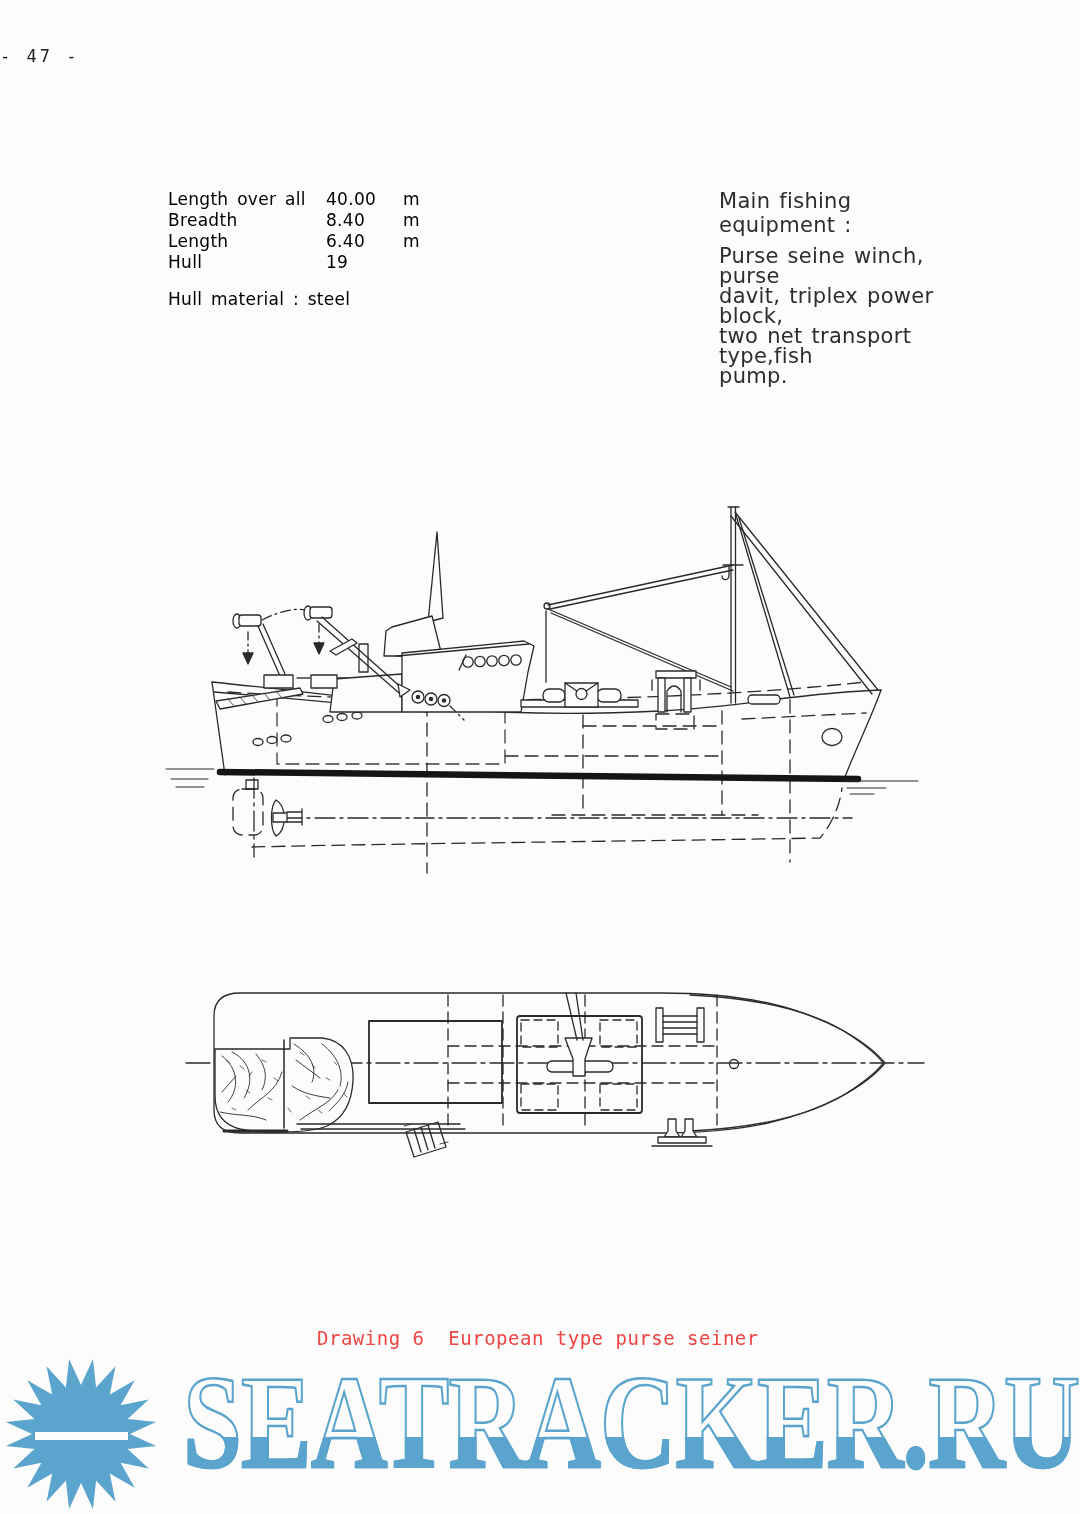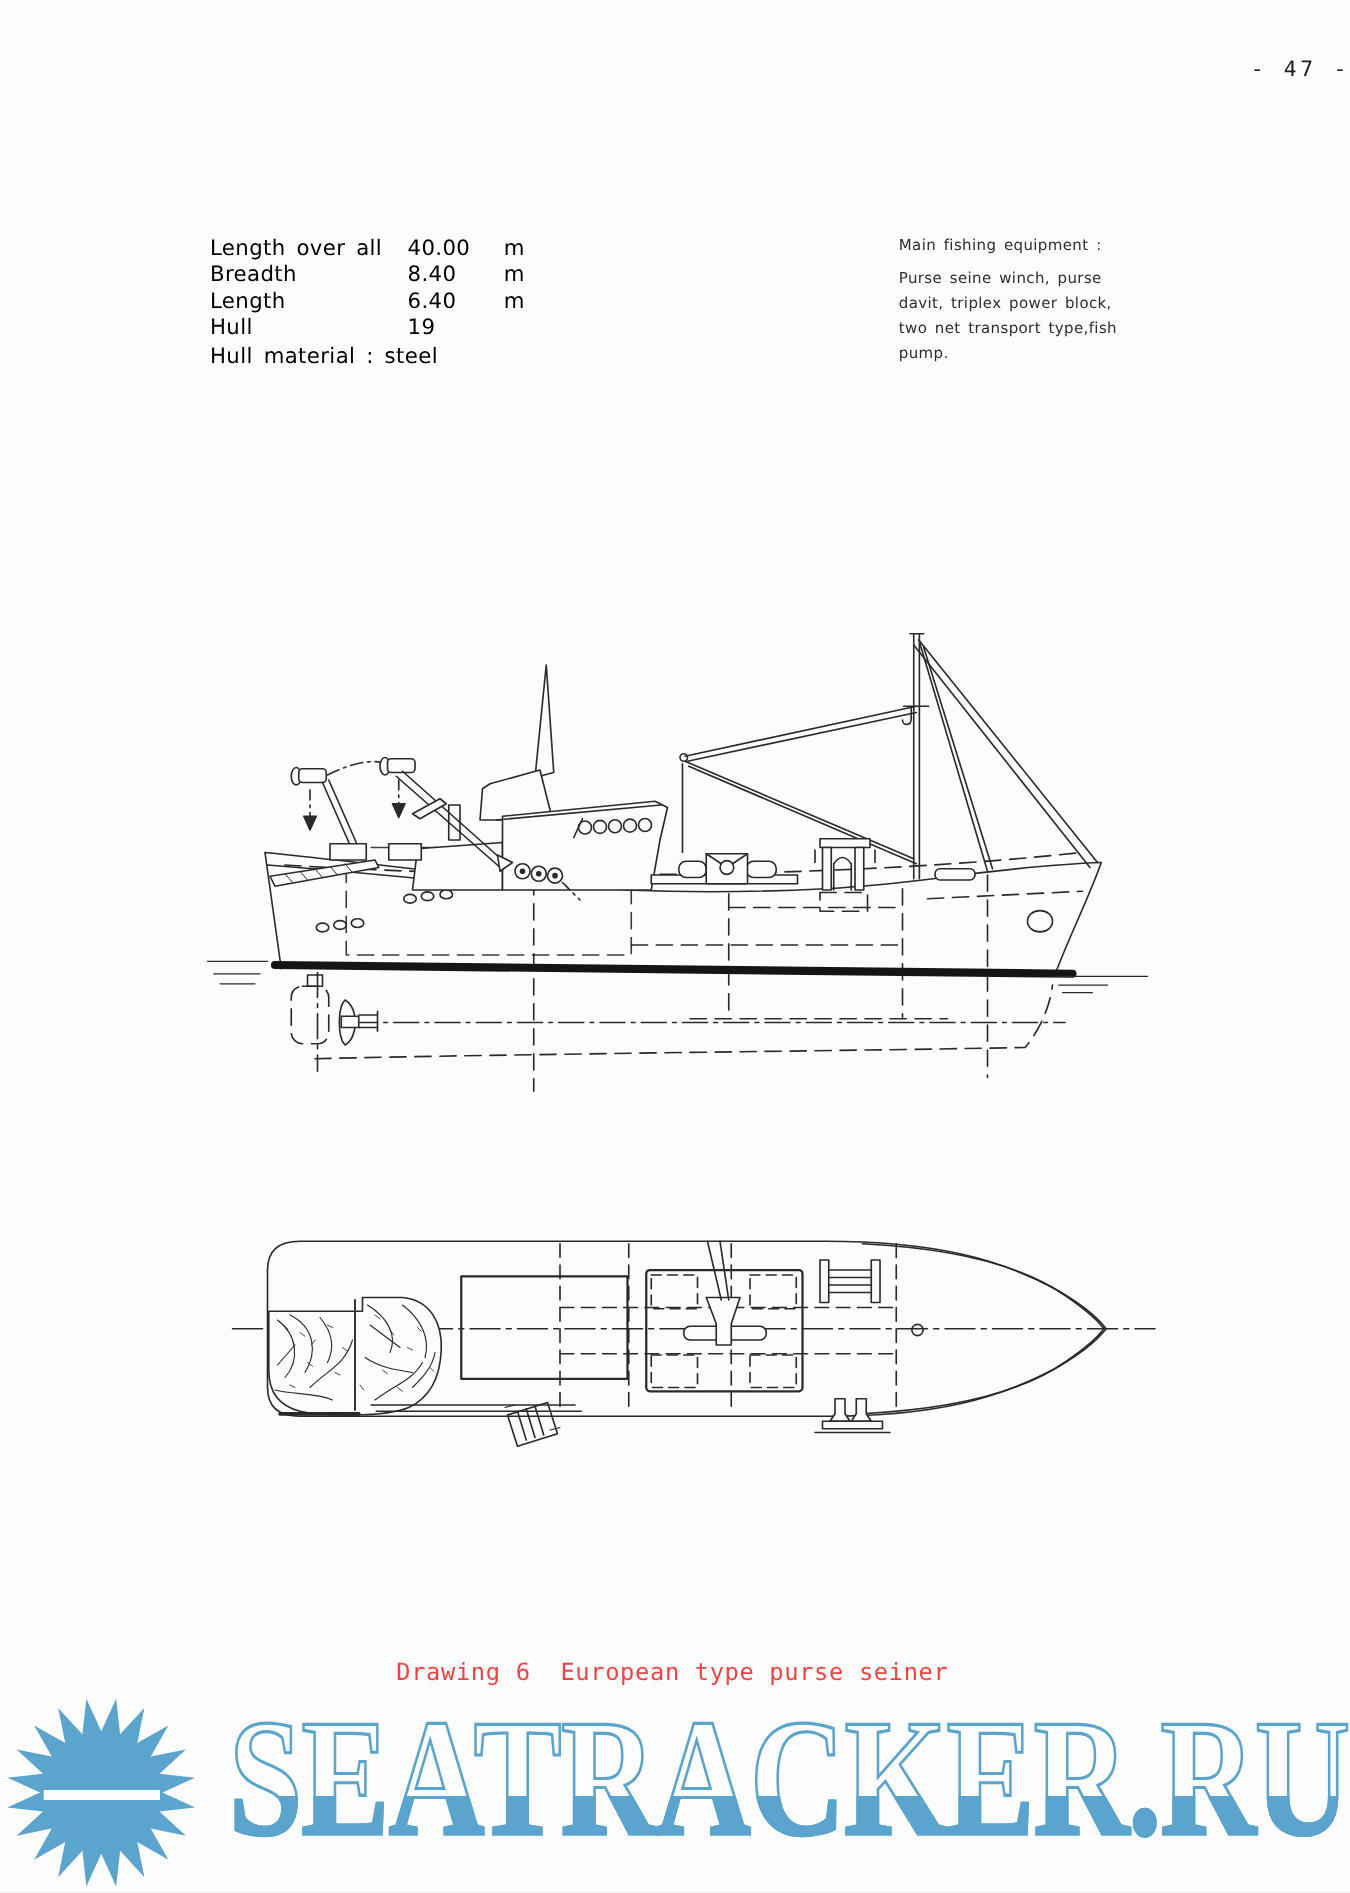--- a/index.html
+++ b/index.html
@@ -1,30 +1,30 @@
 <!DOCTYPE html>
 <html style="--wm: #5aa4cd;"><head>
 <meta charset="utf-8">
 <style>
   html,body{margin:0;padding:0;background:#e8e8e8;}
   .page{position:relative;width:1080px;height:1514px;margin:0 auto;background:#fcfcfc;
         overflow:hidden;font-family:"DejaVu Sans",sans-serif;color:#2b2b2b;}
   
-  .page-number{position:absolute;left:0;right:0;top:46px;text-align:right;
+  .page-number{position:absolute;left:0;right:0;top:46px;text-align:left;
         font-family:"DejaVu Sans Mono",monospace;font-size:17px;letter-spacing:3px;color:#222;}
   
   .specs{position:absolute;left:168px;top:189px;font-size:17px;line-height:21px;
         letter-spacing:.3px;word-spacing:3px;color:#000000;}
   .spec-row{display:flex;}
   .spec-label{width:158px;}
   .spec-value{display:inline-block;width:66px;text-align:left;}
   .spec-unit{margin-left:11px;width:22px;}
-  .hull-material{margin-top:2px;}
-  
-  .equip{position:absolute;left:719px;top:189px;width:250px;font-size:12px;
+  .hull-material{margin-top:16px;}
+  
+  .equip{position:absolute;left:719px;top:189px;width:250px;font-size:21px;
         letter-spacing:.3px;word-spacing:2px;color:#2d2d2d;}
   .equip-title{margin-bottom:9px;}
   .equip-line{line-height:20px;}
   
   .caption{position:absolute;left:317px;top:1327px;font-family:"DejaVu Sans Mono",monospace;
         font-size:19px;letter-spacing:.5px;white-space:pre;color:#ef4444;}
   
   .art{position:absolute;left:0;top:0;width:1080px;height:1514px;}
   .art *{vector-effect:none;}
   

